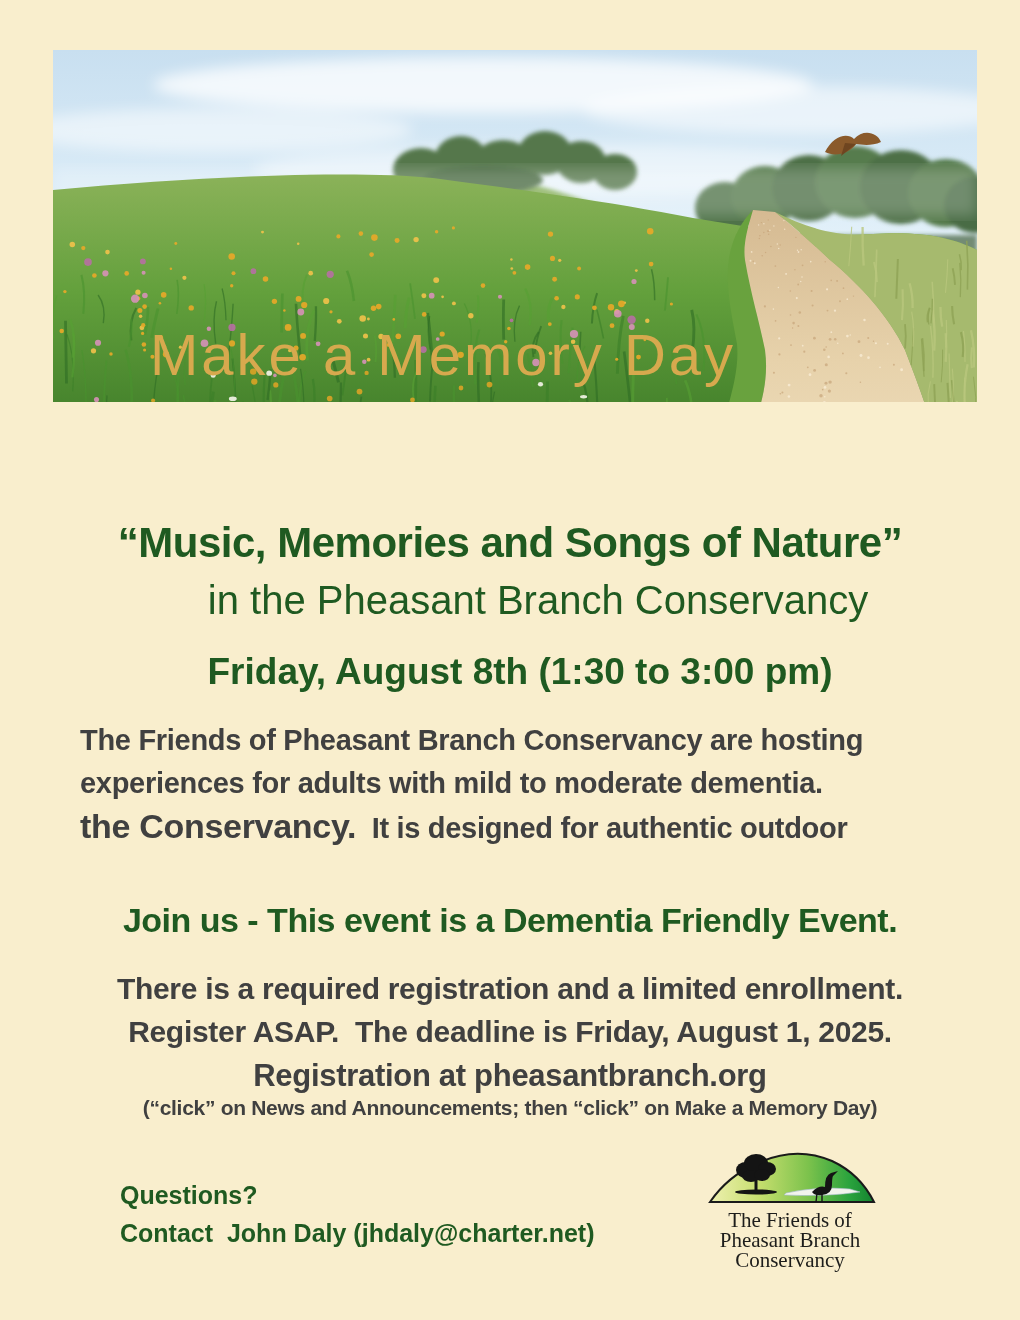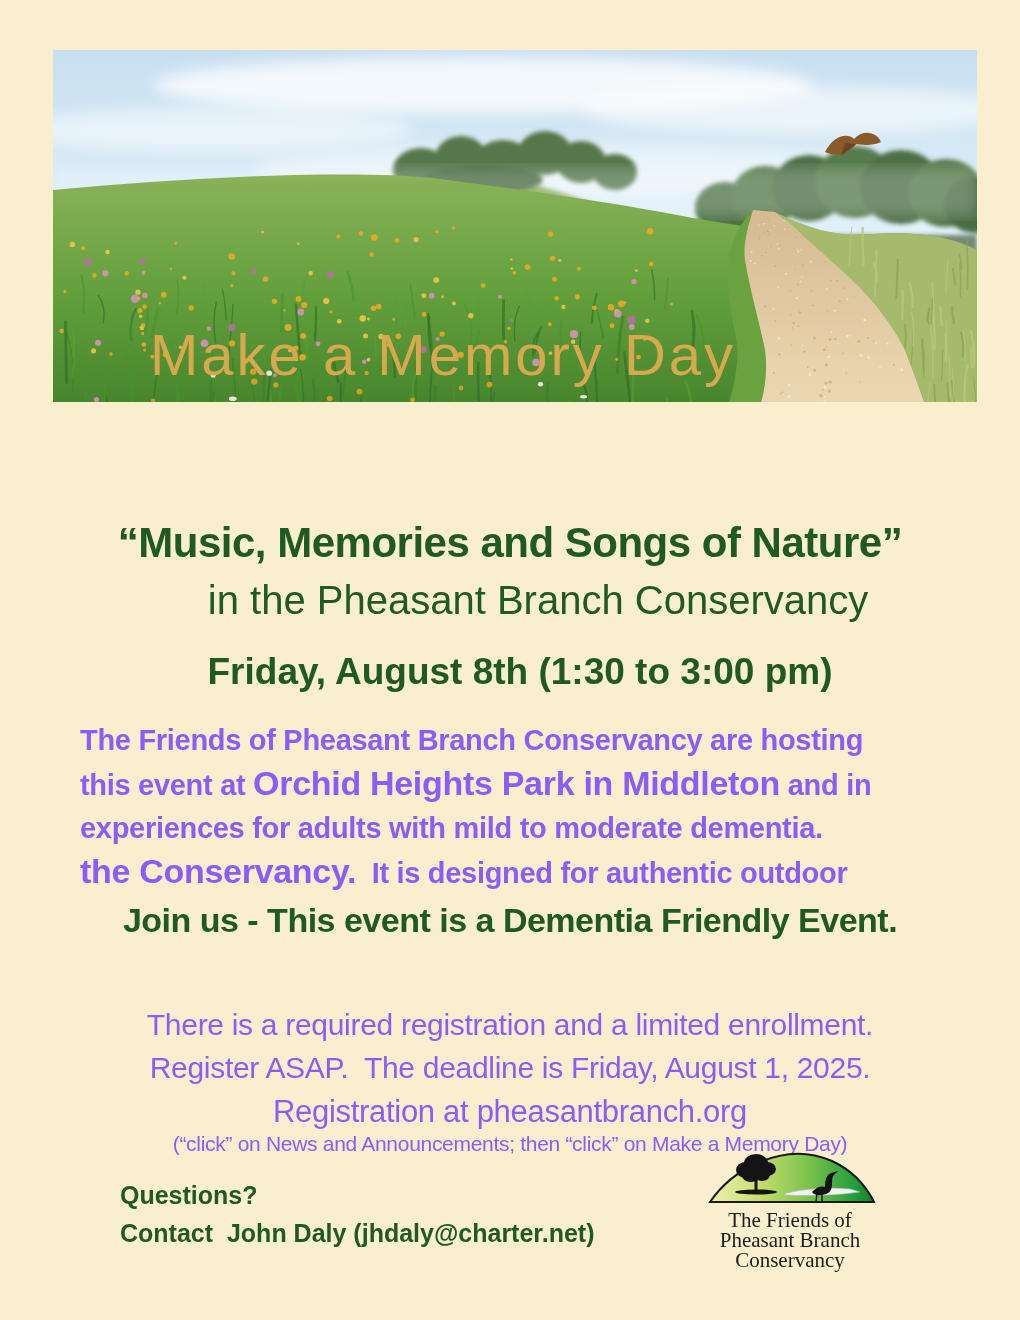--- a/index.html
+++ b/index.html
@@ -4,21 +4,21 @@
 <style>
   html,body{margin:0;padding:0;}
   body{
     width:1020px;height:1320px;position:relative;overflow:hidden;
     background:#f9eecd;
     font-family:"Liberation Sans", sans-serif;
   }
   .abs{position:absolute;}
   .center{left:0;width:1020px;text-align:center;}
   .green{color:#1f5a21;}
-  .olive{color:#8b5cf6;}
+  .olive{color:#404040;}
   .pre{white-space:pre-wrap;}
 
   #photo{
     left:53px;top:50px;width:924px;height:352px;
     overflow:hidden;
   }
   #photo svg{display:block;}
   #photo-title{
     position:absolute;left:97px;bottom:14px;
     font-size:58px;letter-spacing:3px;color:#d7a94e;
@@ -29,21 +29,21 @@
   #h2{top:578px;font-size:40px;font-weight:400;transform:translateX(28px);}
   #h3{top:651px;font-size:37px;font-weight:bold;transform:translateX(10px);}
 
   #body-par{top:719px;left:80px;width:900px;line-height:43px;
     font-size:29px;font-weight:bold;letter-spacing:-0.3px;}
   #body-par .pline{white-space:pre;}
   #body-par .big{font-size:34px;}
 
   #join-line{top:901px;font-size:34px;font-weight:bold;letter-spacing:-0.5px;}
 
-  .reg{font-weight:normal;letter-spacing:-0.3px;margin-top:36px;}
+  .reg{font-weight:bold;letter-spacing:-0.3px;}
   #reg1{top:972px;font-size:30px;}
   #reg2{top:1015px;font-size:30px;}
   #reg3{top:1058px;font-size:31px;}
   #reg4{top:1096px;font-size:21px;}
 
   #contact{top:1176px;left:120px;font-size:25px;font-weight:bold;line-height:38px;}
 
   #logo{left:700px;top:1148px;width:180px;}
   #logo-text{margin-top:0;text-align:center;
     font-family:"Liberation Serif", serif;color:#1d1d1b;
@@ -672,21 +672,20 @@
   </svg>
   <div id="photo-title">Make a Memory Day</div>
 </div>
 
 <div id="h1" class="abs center green">“Music, Memories and Songs of Nature”</div>
 <div id="h2" class="abs center green">in the Pheasant Branch Conservancy</div>
 <div id="h3" class="abs center green">Friday, August 8th (1:30 to 3:00 pm)</div>
 
 <div id="body-par" class="abs olive">
     <div class="pline"><span>The Friends of Pheasant Branch Conservancy are hosting</span></div>
-    <div class="pline"><span>this event at </span><span class="big">Orchid Heights Park in Middleton</span><span> and in</span></div>
     <div class="pline"><span>experiences for adults with mild to moderate dementia.</span></div>
     <div class="pline"><span class="big">the Conservancy.</span><span>  It is designed for authentic outdoor</span></div>
   </div>
 
 <div id="join-line" class="abs center green">Join us - This event is a Dementia Friendly Event.</div>
 
 <div id="reg1" class="abs center olive reg pre">There is a required registration and a limited enrollment.</div>
 <div id="reg2" class="abs center olive reg pre">Register ASAP.  The deadline is Friday, August 1, 2025.</div>
 <div id="reg3" class="abs center olive reg pre">Registration at pheasantbranch.org</div>
 <div id="reg4" class="abs center olive reg pre">(“click” on News and Announcements; then “click” on Make a Memory Day)</div>

